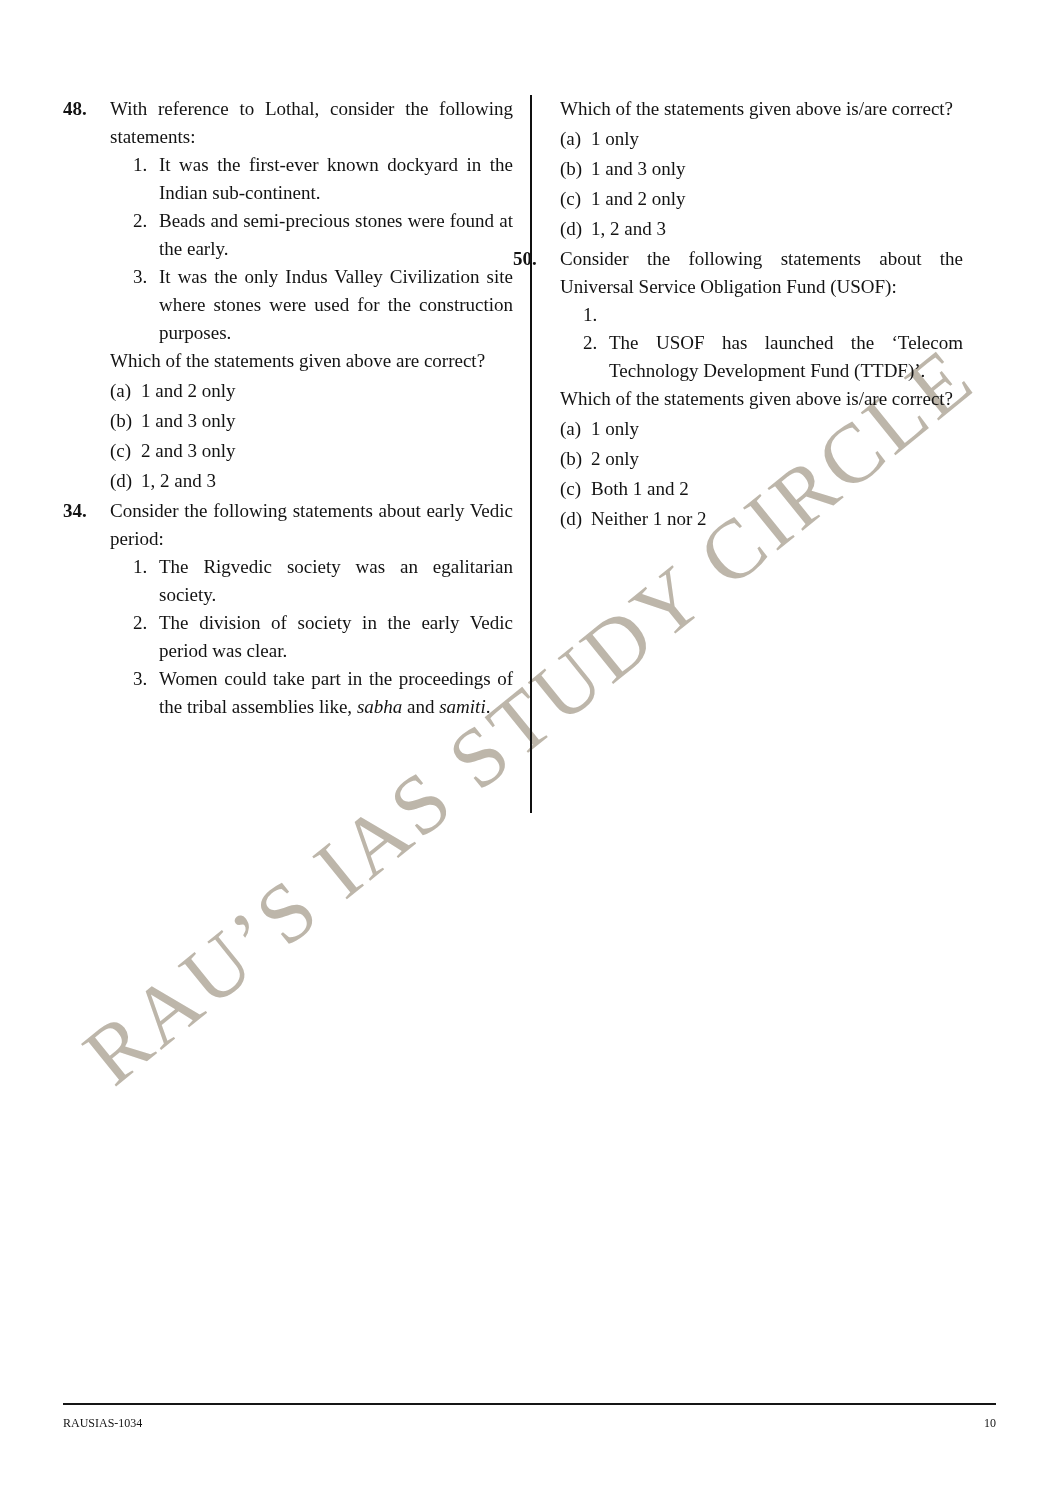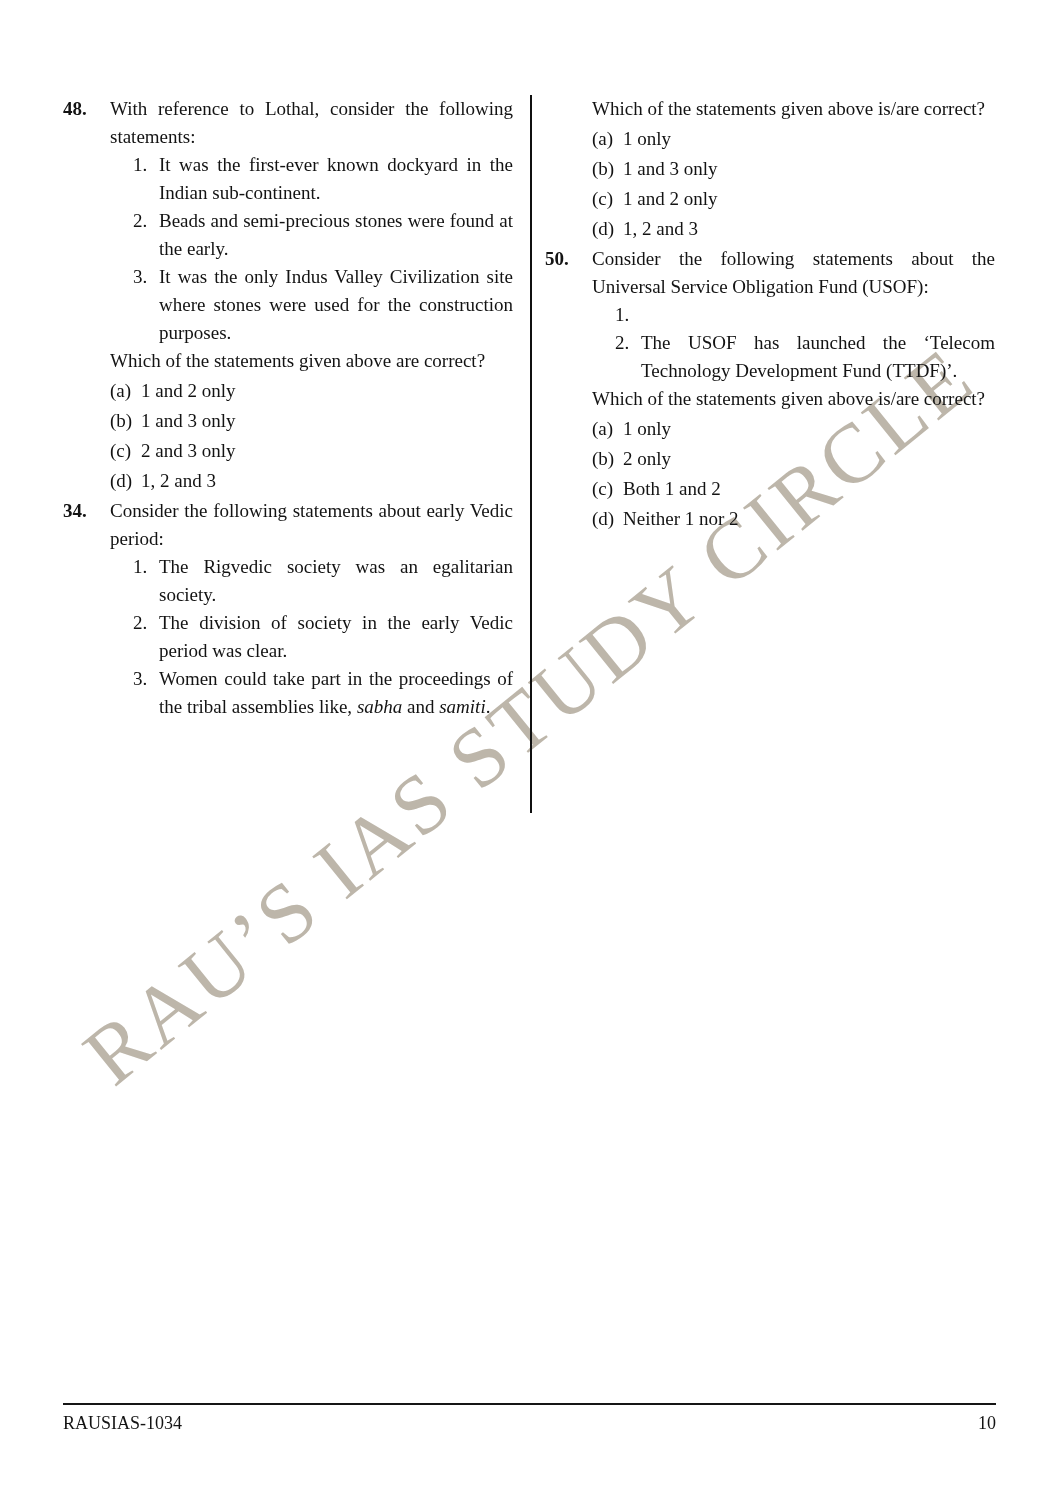--- a/index.html
+++ b/index.html
@@ -21,21 +21,21 @@
     font-size:84px;
     letter-spacing:4px;
     color:rgba(173,164,149,0.80);
     white-space:nowrap;
     z-index:0;
     user-select:none;
   }
   .columns {
     position:absolute;
     left:63px; top:95px; width:932px;
-    display:flex; gap:32px;
+    display:flex; 
     z-index:1;
   }
   .col { width:450px; flex:0 0 450px; }
   .col-divider {
     position:absolute;
     left:530px; top:95px;
     width:2px; height:718px;
     background:#101010;
     z-index:1;
   }
@@ -51,21 +51,21 @@
   .opts { margin-top:2px; }
   .opt { display:flex; margin:2px 0; }
   .olabel { width:31px; flex:0 0 31px; }
   .otext { flex:1 1 auto; }
   .footer {
     position:absolute;
     left:63px; top:1403px; width:933px;
     border-top:2px solid #151515;
     padding-top:7px;
     display:flex; justify-content:space-between;
-    font-size:18px; line-height:22px;
+    font-size:12px; line-height:22px;
     z-index:1;
   }
   i { font-style:italic; }
 </style>
 </head>
 <body>
 
 <div class="page">
 
   <div class="watermark">RAU’S IAS STUDY CIRCLE</div>

